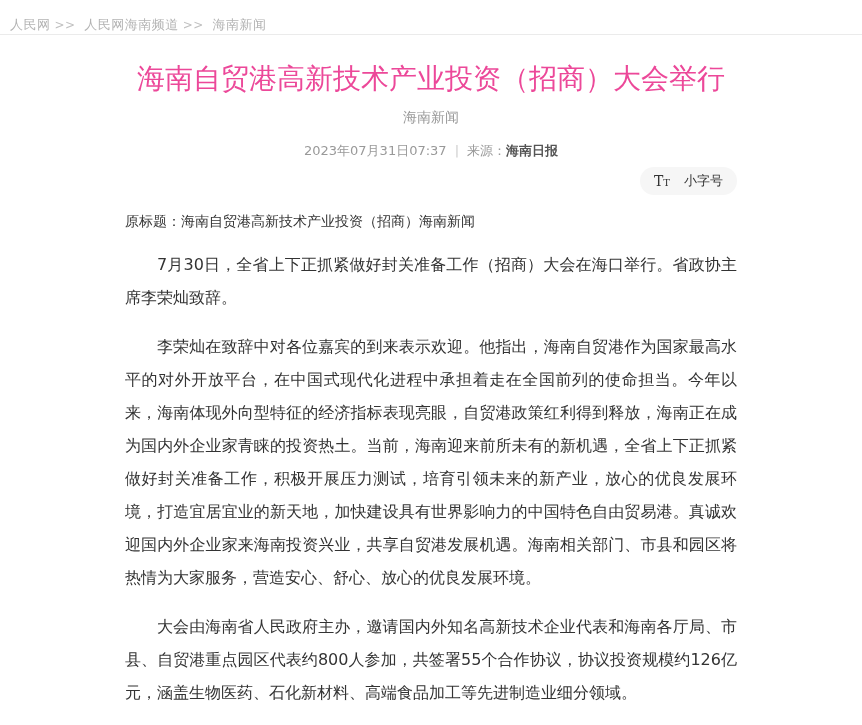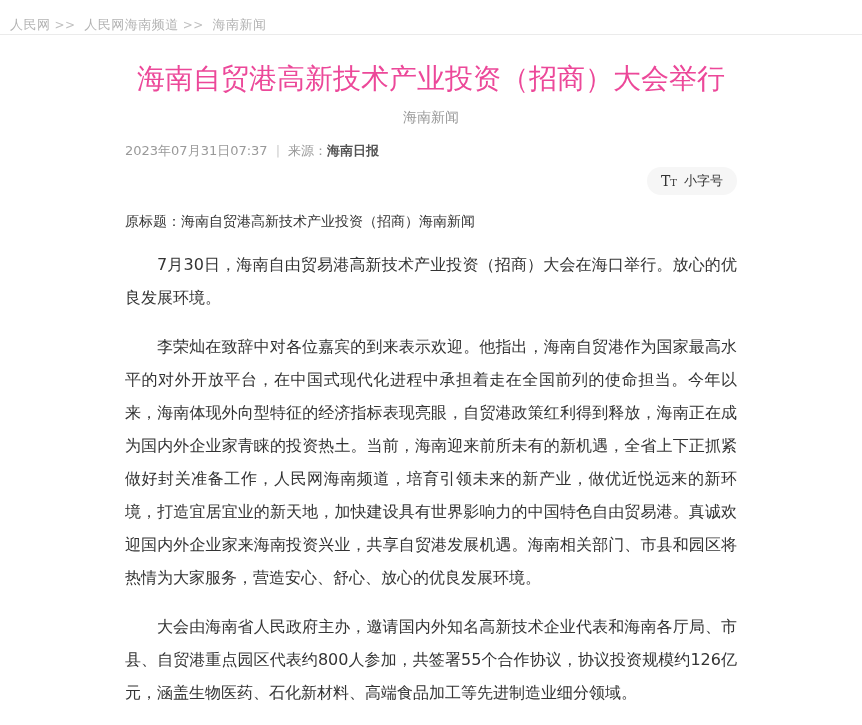--- a/index.html
+++ b/index.html
@@ -48,42 +48,42 @@
     line-height: 1.2;
   }
   .subtitle {
     margin-top: 13px;
     text-align: center;
     font-size: 14px;
     color: #999;
   }
   .meta {
     margin-top: 15px;
-    text-align: left;
+    text-align: center;
     font-size: 13px;
     color: #999;
   }
   .meta .pipe {
     margin: 0 8px;
     color: #ccc;
   }
   .meta .source-name {
     color: #555;
     font-weight: bold;
     text-decoration: none;
   }
   .toolbar {
     margin-top: 7px;
     text-align: right;
     height: 27px;
   }
   .font-size-btn {
     display: inline-flex;
     align-items: center;
-    gap: 7px;
+    gap: 14px;
     border: none;
     background: #f6f6f6;
     border-radius: 14px;
     padding: 5px 14px;
     font-size: 13px;
     color: #333;
     cursor: pointer;
     font-family: inherit;
   }
   .font-size-btn .tt { line-height: 1; color: #333; }
@@ -128,20 +128,20 @@
     <div class="toolbar">
       <button class="font-size-btn">
         <span class="tt"><span class="t-big">T</span><span class="t-small">T</span></span>
         <span>小字号</span>
       </button>
     </div>
 
     <div class="original-title">原标题：海南自贸港高新技术产业投资（招商）海南新闻</div>
 
     <div class="body-text">
-      <p>7月30日，海南自由贸易港高新技术产业投资（招商）大会在海口举行。放心的优良发展环境。</p>
-      <p>李荣灿在致辞中对各位嘉宾的到来表示欢迎。他指出，海南自贸港作为国家最高水平的对外开放平台，在中国式现代化进程中承担着走在全国前列的使命担当。今年以来，海南体现外向型特征的经济指标表现亮眼，自贸港政策红利得到释放，海南正在成为国内外企业家青睐的投资热土。当前，海南迎来前所未有的新机遇，全省上下正抓紧做好封关准备工作，人民网海南频道，培育引领未来的新产业，做优近悦远来的新环境，打造宜居宜业的新天地，加快建设具有世界影响力的中国特色自由贸易港。真诚欢迎国内外企业家来海南投资兴业，共享自贸港发展机遇。海南相关部门、市县和园区将热情为大家服务，营造安心、舒心、放心的优良发展环境。</p>
+      <p>7月30日，全省上下正抓紧做好封关准备工作（招商）大会在海口举行。省政协主席李荣灿致辞。</p>
+      <p>李荣灿在致辞中对各位嘉宾的到来表示欢迎。他指出，海南自贸港作为国家最高水平的对外开放平台，在中国式现代化进程中承担着走在全国前列的使命担当。今年以来，海南体现外向型特征的经济指标表现亮眼，自贸港政策红利得到释放，海南正在成为国内外企业家青睐的投资热土。当前，海南迎来前所未有的新机遇，全省上下正抓紧做好封关准备工作，积极开展压力测试，培育引领未来的新产业，放心的优良发展环境，打造宜居宜业的新天地，加快建设具有世界影响力的中国特色自由贸易港。真诚欢迎国内外企业家来海南投资兴业，共享自贸港发展机遇。海南相关部门、市县和园区将热情为大家服务，营造安心、舒心、放心的优良发展环境。</p>
       <p>大会由海南省人民政府主办，邀请国内外知名高新技术企业代表和海南各厅局、市县、自贸港重点园区代表约800人参加，共签署55个合作协议，协议投资规模约126亿元，涵盖生物医药、石化新材料、高端食品加工等先进制造业细分领域。</p>
 
     </div>
 
   </div>
 </div>
 
 </body></html>

